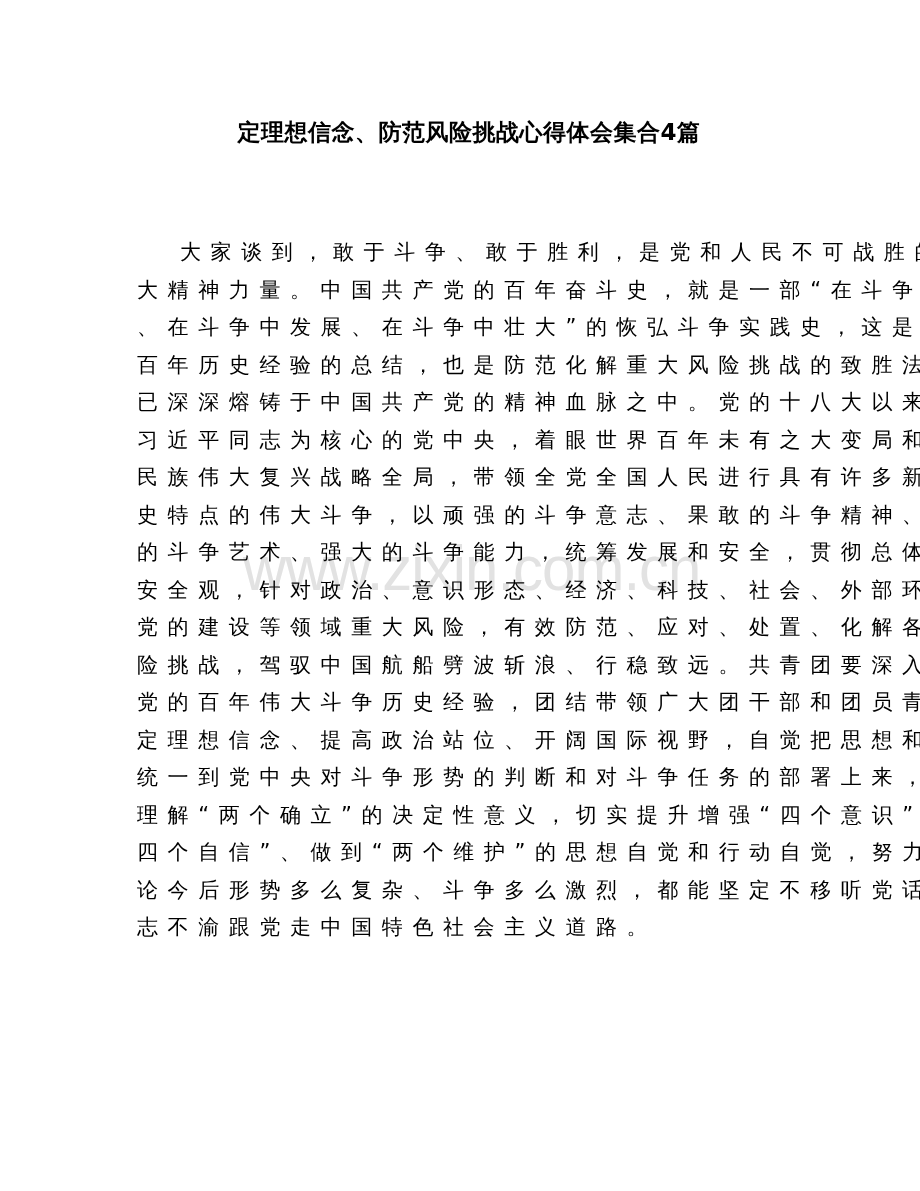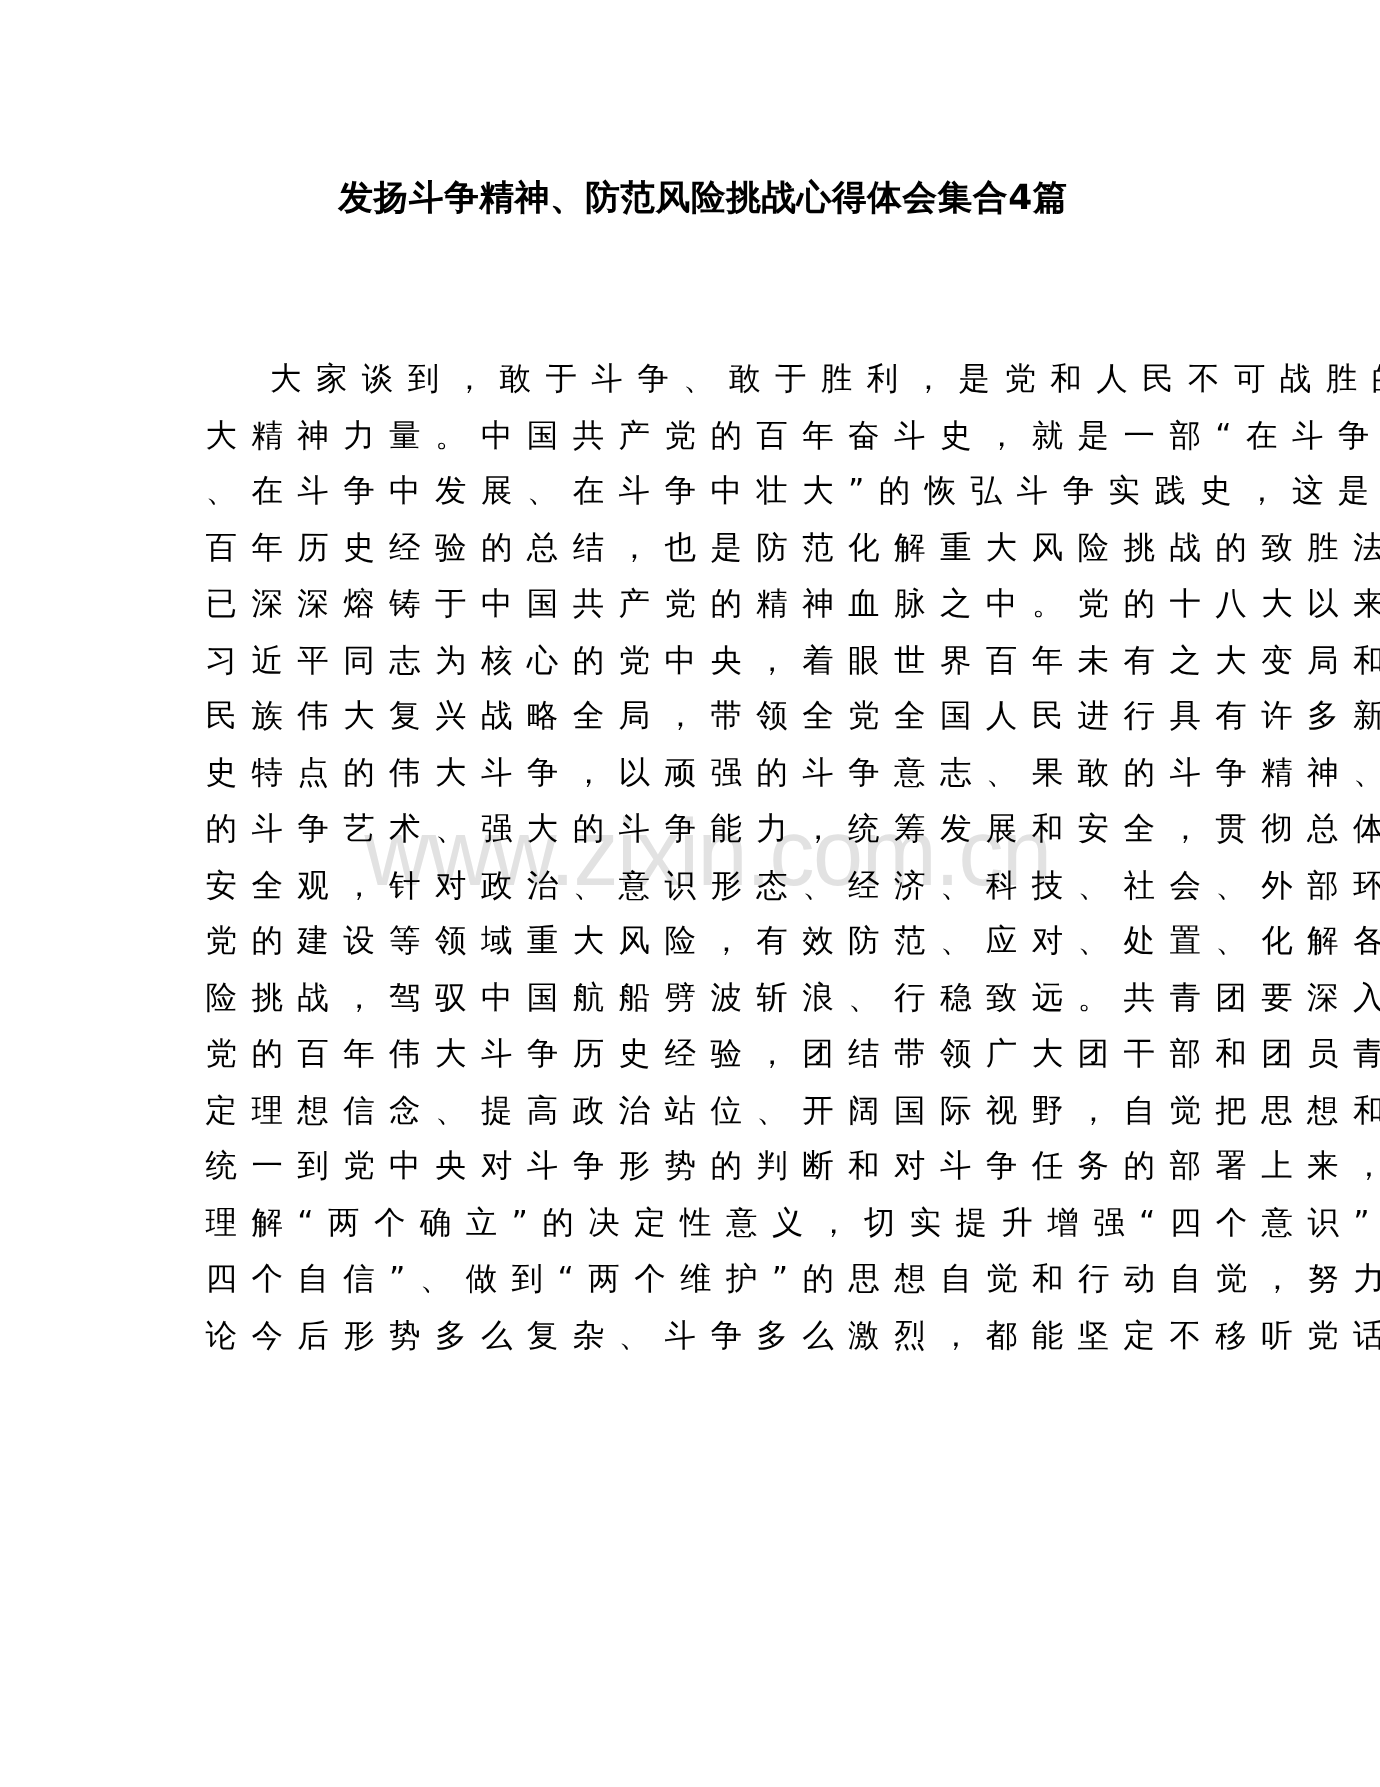--- a/index.html
+++ b/index.html
@@ -77,21 +77,21 @@
       z-index: 1;
     }
   </style>
 </head>
 <body>
 
 <div class="page">
 
   <div class="watermark">www.zixin.com.cn</div>
 
-  <div class="doc-title">发扬斗争精神、防范风险挑战心得体会集合4篇</div>
+  <div class="doc-title">定理想信念、防范风险挑战心得体会集合4篇</div>
 
 
   <div class="body-text">
     <span class="body-line" style="padding-left:43px;">大家谈到，敢于斗争、敢于胜利，是党和人民不可战胜的强</span>
     <span class="body-line">大精神力量。中国共产党的百年奋斗史，就是一部“在斗争中诞生</span>
     <span class="body-line">、在斗争中发展、在斗争中壮大”的恢弘斗争实践史，这是我们党</span>
     <span class="body-line">百年历史经验的总结，也是防范化解重大风险挑战的致胜法宝，</span>
     <span class="body-line">已深深熔铸于中国共产党的精神血脉之中。党的十八大以来，以</span>
     <span class="body-line">习近平同志为核心的党中央，着眼世界百年未有之大变局和中华</span>
     <span class="body-line">民族伟大复兴战略全局，带领全党全国人民进行具有许多新的历</span>
@@ -99,15 +99,16 @@
     <span class="body-line">的斗争艺术、强大的斗争能力，统筹发展和安全，贯彻总体国家</span>
     <span class="body-line">安全观，针对政治、意识形态、经济、科技、社会、外部环境、</span>
     <span class="body-line">党的建设等领域重大风险，有效防范、应对、处置、化解各种风</span>
     <span class="body-line">险挑战，驾驭中国航船劈波斩浪、行稳致远。共青团要深入学习</span>
     <span class="body-line">党的百年伟大斗争历史经验，团结带领广大团干部和团员青年坚</span>
     <span class="body-line">定理想信念、提高政治站位、开阔国际视野，自觉把思想和行动</span>
     <span class="body-line">统一到党中央对斗争形势的判断和对斗争任务的部署上来，深刻</span>
     <span class="body-line">理解“两个确立”的决定性意义，切实提升增强“四个意识”、坚定“</span>
     <span class="body-line">四个自信”、做到“两个维护”的思想自觉和行动自觉，努力做到无</span>
     <span class="body-line">论今后形势多么复杂、斗争多么激烈，都能坚定不移听党话、矢</span>
+    <span class="body-line">志不渝跟党走中国特色社会主义道路。</span>
   </div>
 
 </div>
 
 </body></html>

